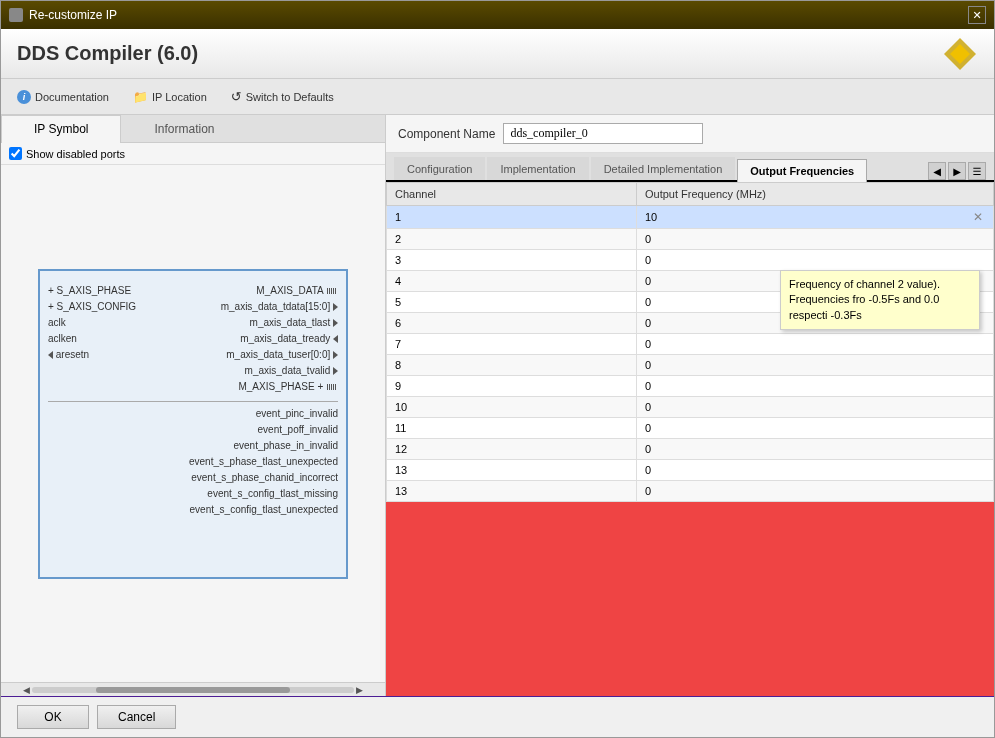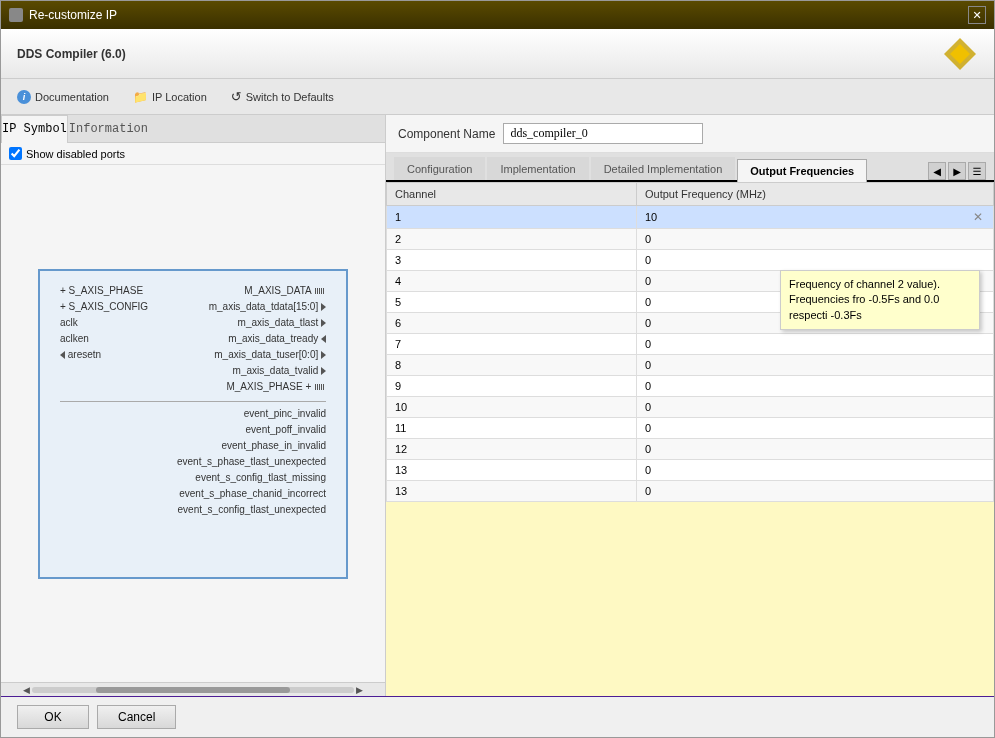--- a/index.html
+++ b/index.html
@@ -33,21 +33,21 @@
 
     .app-header {
       background: linear-gradient(to bottom, #ffffff, #e8e8e8);
       border-bottom: 1px solid #ccc;
       padding: 8px 16px;
       display: flex;
       align-items: center;
       justify-content: space-between;
       height: 50px;
     }
-    .app-title { font-size: 12px; font-weight: bold; color: #333; }
+    .app-title { font-size: 20px; font-weight: bold; color: #333; }
     .app-logo { width: 36px; height: 36px; }
 
     .toolbar {
       background: #e8e8e8;
       border-bottom: 1px solid #ccc;
       padding: 4px 12px;
       display: flex;
       align-items: center;
       gap: 16px;
       height: 36px;
@@ -79,28 +79,27 @@
       flex-direction: column;
       background: #f5f5f5;
     }
 
     .tab-bar {
       display: flex;
       background: #e0e0e0;
       border-bottom: 1px solid #ccc;
     }
     .tab {
-      padding: 6px 0;
+      padding: 6px 32px;
       cursor: pointer;
       font-size: 12px;
       border: 1px solid transparent;
       border-bottom: none;
       background: #e0e0e0;
       color: #555;
-      font-family: Liberation Mono, monospace;
     }
     .tab.active {
       background: #f5f5f5;
       border-color: #ccc;
       border-bottom-color: #f5f5f5;
       color: #000;
       margin-bottom: -1px;
       z-index: 1;
     }
 
@@ -121,21 +120,21 @@
       overflow: auto;
       padding: 12px;
       display: flex;
       align-items: center;
       justify-content: center;
     }
 
     .ip-symbol-box {
       border: 2px solid #6699cc;
       background: #e8f0f8;
-      padding: 12px 20px;
+      padding: 12px 8px;
       width: 310px;
       min-height: 310px;
       position: relative;
     }
 
     .symbol-row {
       display: flex;
       justify-content: space-between;
       align-items: center;
       font-size: 10px;
@@ -189,21 +188,21 @@
     }
     .h-scroll-arrow {
       font-size: 9px; color: #555; cursor: pointer; padding: 0 2px;
     }
 
     
     .right-panel {
       flex: 1;
       display: flex;
       flex-direction: column;
-      background: #fef9c3;
+      background: #ef4444;
     }
 
     .component-name-row {
       padding: 8px 12px;
       display: flex;
       align-items: center;
       gap: 8px;
       border-bottom: 1px solid #ddd;
       background: #f5f5f5;
     }
@@ -442,25 +441,25 @@
             <div class="symbol-row">
               <span class="symbol-left"></span>
               <span class="symbol-right">event_phase_in_invalid</span>
             </div>
             <div class="symbol-row">
               <span class="symbol-left"></span>
               <span class="symbol-right">event_s_phase_tlast_unexpected</span>
             </div>
             <div class="symbol-row">
               <span class="symbol-left"></span>
+              <span class="symbol-right">event_s_phase_chanid_incorrect</span>
+            </div>
+            <div class="symbol-row">
+              <span class="symbol-left"></span>
               <span class="symbol-right">event_s_config_tlast_missing</span>
-            </div>
-            <div class="symbol-row">
-              <span class="symbol-left"></span>
-              <span class="symbol-right">event_s_phase_chanid_incorrect</span>
             </div>
             <div class="symbol-row">
               <span class="symbol-left"></span>
               <span class="symbol-right">event_s_config_tlast_unexpected</span>
             </div>
           </div>
         </div>
       </div>
 
       <div class="horizontal-scrollbar">

